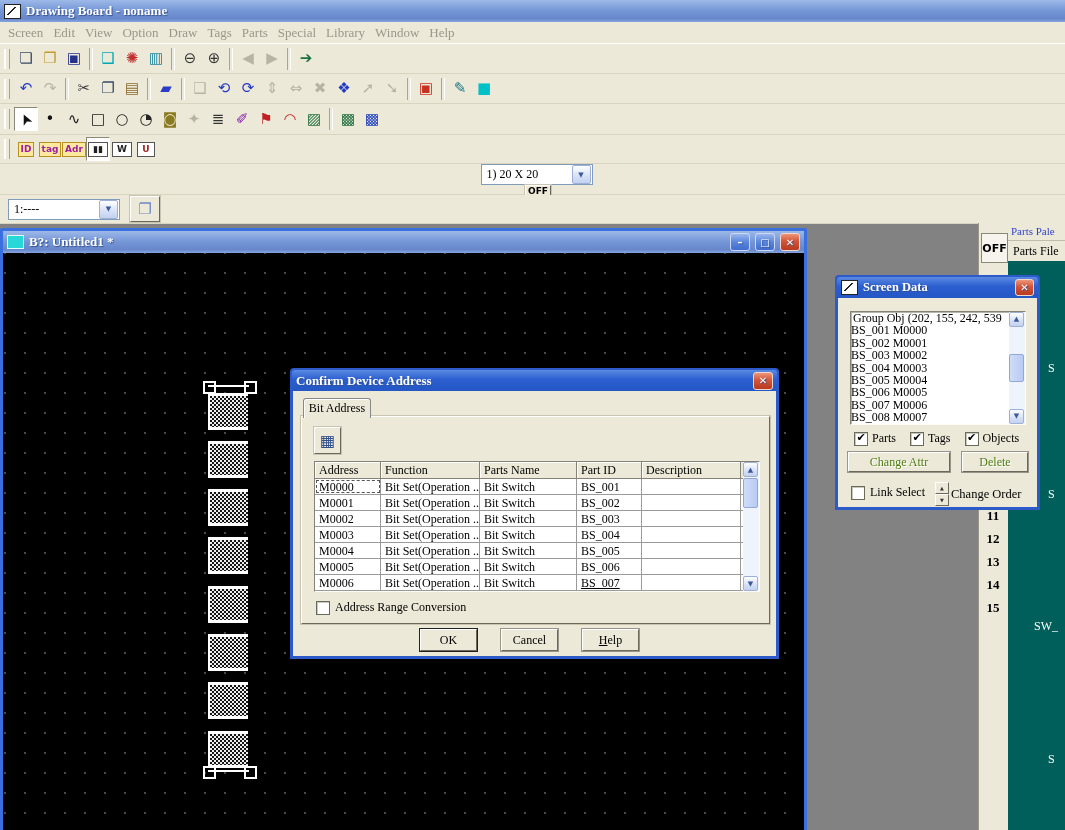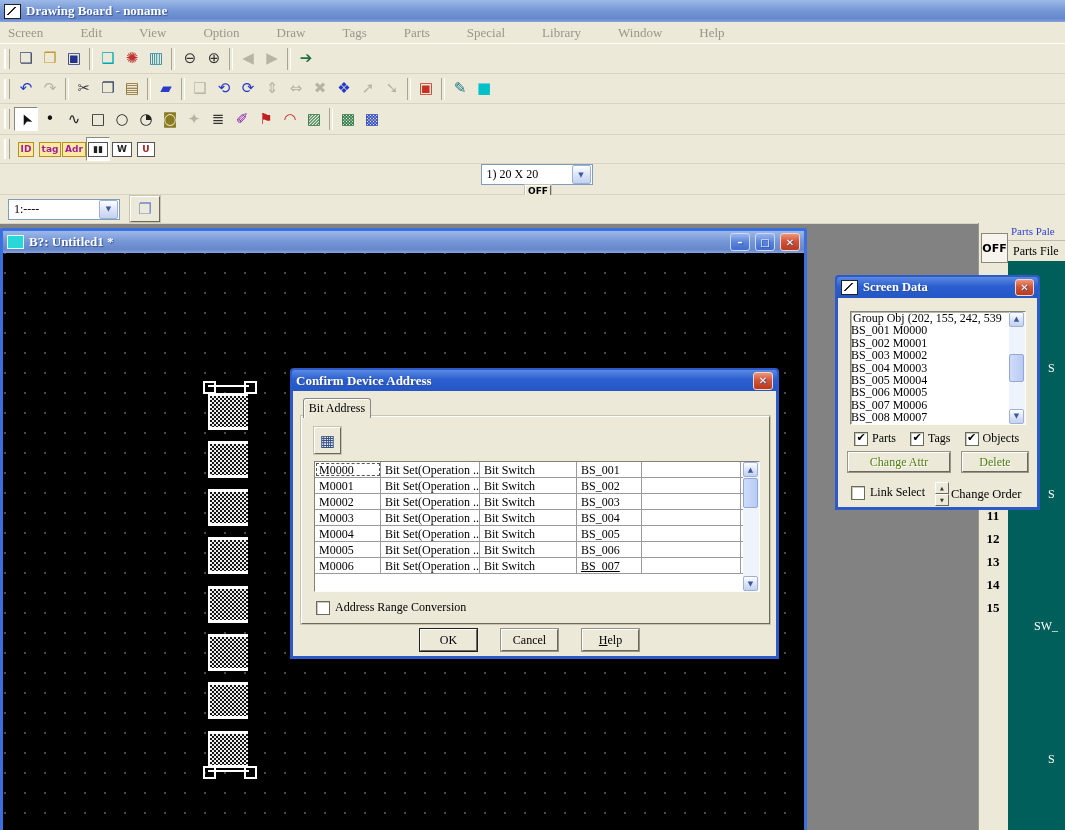--- a/index.html
+++ b/index.html
@@ -13,21 +13,21 @@
   .wbtn{width:18px;height:16px;border-radius:3px;display:flex;align-items:center;justify-content:center;
         color:#fff;font-size:10px;font-weight:bold;font-family:"DejaVu Sans",sans-serif;flex:0 0 auto;}
   .wbtn.blue{background:linear-gradient(180deg,#9ab6ee,#5b86dc 50%,#3f6cd0);border:1px solid #cdd9f2;}
   .wbtn.red{background:linear-gradient(180deg,#ee9678,#d2553a 45%,#b93a1e);border:1px solid #f0d8cc;}
   .appicon{width:15px;height:13px;background:#fff;border:1px solid #222;position:relative;flex:0 0 auto;}
   .appicon:after{content:"";position:absolute;left:2px;top:2px;width:9px;height:8px;
         background:linear-gradient(135deg,transparent 45%,#222 45%,#222 55%,transparent 55%);}
   .cyicon{width:15px;height:12px;background:#28d8d8;border:1px solid #dff;flex:0 0 auto;}
   
   #menubar{position:absolute;left:0;top:22px;width:1065px;height:22px;background:#ece9d8;
-           border-bottom:1px solid #fff;display:flex;align-items:center;gap:37px;padding-left:8px;box-sizing:border-box;}
+           border-bottom:1px solid #fff;display:flex;align-items:center;gap:10px;padding-left:8px;box-sizing:border-box;}
   .mitem{color:#9a968a;font-size:13px;}
   .tbar{position:absolute;left:0;width:1065px;background:#ece9d8;display:flex;align-items:center;
         border-bottom:1px solid #d8d4c0;box-sizing:border-box;padding-left:3px;}
   .grip{width:3px;height:20px;border-left:2px solid #fff;border-right:1px solid #a9a592;margin:0 4px 0 1px;flex:0 0 auto;}
   .tbtn{width:24px;height:24px;display:flex;align-items:center;justify-content:center;flex:0 0 auto;
         border:1px solid transparent;box-sizing:border-box;}
   .tbtn.pressed{background:#fff;border-color:#8a887a #fff #fff #8a887a;}
   .ticon{font-family:"DejaVu Sans",sans-serif;font-size:15px;line-height:1;}
   .tbtn.disabled .ticon{color:#b8b4a4 !important;}
   .tsep{width:2px;height:22px;border-left:1px solid #a9a592;border-right:1px solid #fff;margin:0 3px;flex:0 0 auto;}
@@ -463,20 +463,27 @@
       </div>
       <div id="dlgcontent">
         <div id="dtab">
           <span>Bit Address</span>
         </div>
         <div id="dpanel">
           <div class="sqbtn" id="keypadbtn">
             <span class="ticon">▦</span>
           </div>
           <div id="dtable">
+              <div class="trow head">
+                <div class="tcell" style="width: 66px;">Address</div>
+                <div class="tcell" style="width: 99px;">Function</div>
+                <div class="tcell" style="width: 97px;">Parts Name</div>
+                <div class="tcell" style="width: 65px;">Part ID</div>
+                <div class="tcell" style="width: 99px;">Description</div>
+              </div>
               <div class="trow">
                 <div class="tcell focus" style="width: 66px;">M0000</div>
                 <div class="tcell" style="width: 99px;">Bit Set(Operation ...</div>
                 <div class="tcell" style="width: 97px;">Bit Switch</div>
                 <div class="tcell" style="width: 65px;">BS_001</div>
                 <div class="tcell" style="width: 99px;"></div>
               </div>
               <div class="trow">
                 <div class="tcell" style="width: 66px;">M0001</div>
                 <div class="tcell" style="width: 99px;">Bit Set(Operation ...</div>

